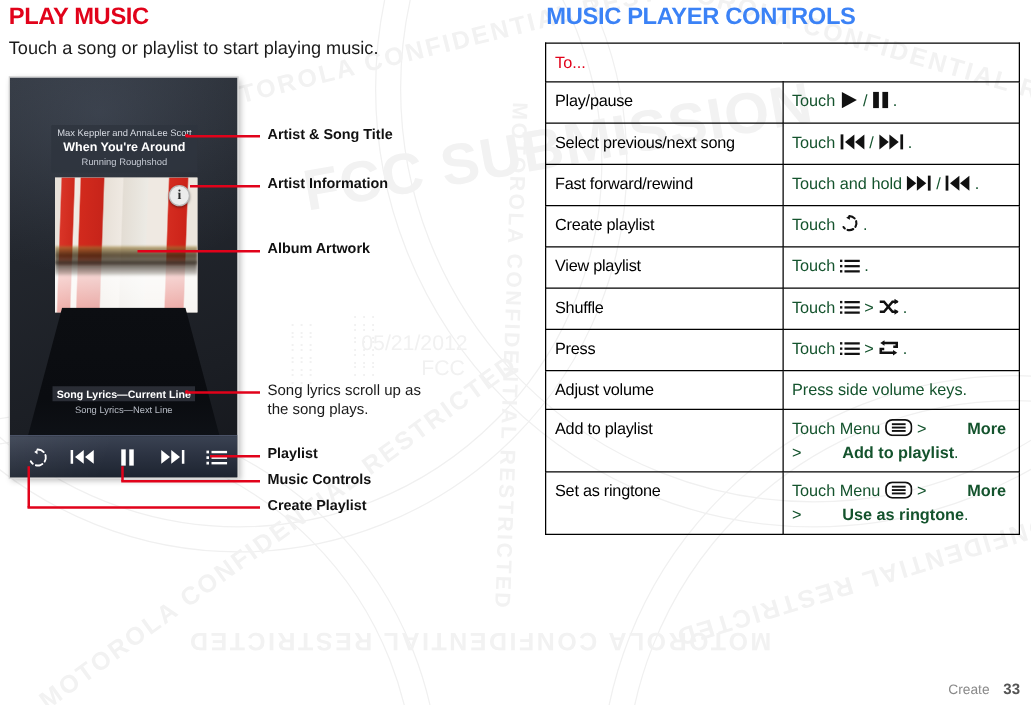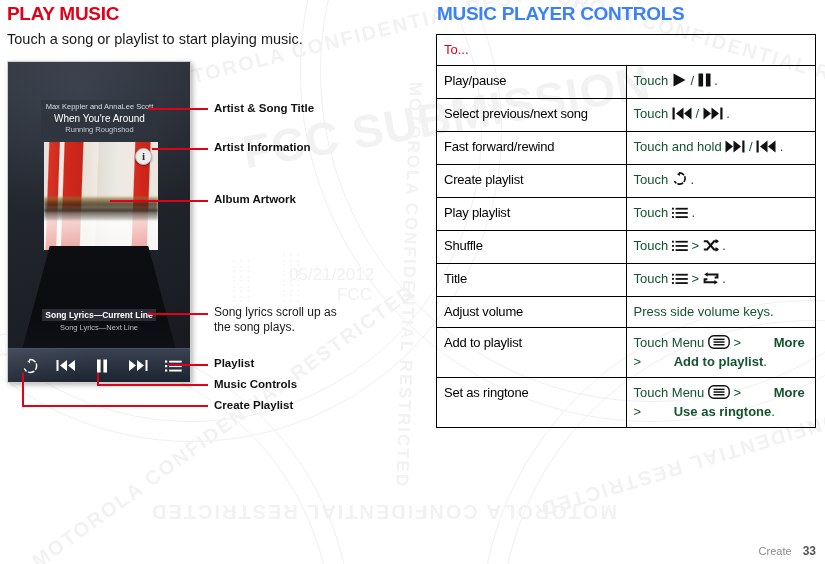--- a/index.html
+++ b/index.html
@@ -106,21 +106,21 @@
   }
   .np-artist {
     color: #d8dce3;
     font-size: 7.5px;
     line-height: 10px;
     font-family: "Liberation Sans", sans-serif;
   }
   .np-title {
     color: #ffffff;
     font-size: 10px;
-    font-weight: normal;
+    font-weight: bold;
     line-height: 13px;
     font-family: "Liberation Sans", sans-serif;
   }
   .np-album {
     color: #c6cbd4;
     font-size: 7.5px;
     line-height: 10px;
   }
   .art {
     position: absolute;
@@ -514,21 +514,21 @@
         <td class="c-lbl">Create playlist</td>
         <td class="c-val">
           <span>Touch </span><span class="ic"><svg width="15" height="15" viewBox="0 0 16 16">
                 <path d="M8 2 A6 6 0 1 1 3 11.3" fill="none" stroke="#111" stroke-width="1.8" stroke-dasharray="5 2.6" stroke-linecap="round"></path>
                 <path d="M8.4 1.2 L5.3 3.4 L8.4 5.2 Z" fill="#111"></path>
               </svg></span><span> .</span>
         </td>
       </tr>
 
       <tr>
-        <td class="c-lbl">Play playlist</td>
+        <td class="c-lbl">View playlist</td>
         <td class="c-val">
           <span>Touch </span><span class="ic"><svg width="16" height="12" viewBox="0 0 17 12">
                 <rect x="0" y="0.4" width="2" height="2" fill="#111"></rect>
                 <rect x="0" y="4.9" width="2" height="2" fill="#111"></rect>
                 <rect x="0" y="9.3" width="2" height="2" fill="#111"></rect>
                 <rect x="3.8" y="0.5" width="13" height="1.9" fill="#111"></rect>
                 <rect x="3.8" y="5" width="13" height="1.9" fill="#111"></rect>
                 <rect x="3.8" y="9.4" width="13" height="1.9" fill="#111"></rect>
               </svg></span><span> .</span>
         </td>
@@ -547,21 +547,21 @@
               </svg></span><span> &gt; </span><span class="ic"><svg width="16" height="13" viewBox="0 0 16 13">
                 <path d="M0.8 2.3 L4.2 2.3 L11 10.4 L15 10.4" fill="none" stroke="#111" stroke-width="2"></path>
                 <path d="M0.8 10.4 L4.2 10.4 L11 2.3 L15 2.3" fill="none" stroke="#111" stroke-width="2"></path>
                 <path d="M12.6 0 L16 2.3 L12.6 4.6 Z" fill="#111"></path>
                 <path d="M12.6 8.1 L16 10.4 L12.6 12.7 Z" fill="#111"></path>
               </svg></span><span> .</span>
         </td>
       </tr>
 
       <tr>
-        <td class="c-lbl">Title</td>
+        <td class="c-lbl">Press</td>
         <td class="c-val">
           <span>Touch </span><span class="ic"><svg width="16" height="12" viewBox="0 0 17 12">
                 <rect x="0" y="0.4" width="2" height="2" fill="#111"></rect>
                 <rect x="0" y="4.9" width="2" height="2" fill="#111"></rect>
                 <rect x="0" y="9.3" width="2" height="2" fill="#111"></rect>
                 <rect x="3.8" y="0.5" width="13" height="1.9" fill="#111"></rect>
                 <rect x="3.8" y="5" width="13" height="1.9" fill="#111"></rect>
                 <rect x="3.8" y="9.4" width="13" height="1.9" fill="#111"></rect>
               </svg></span><span> &gt; </span><span class="ic"><svg width="16" height="13" viewBox="0 0 16 13">
                 <path d="M3.6 2.4 L14.4 2.4 L14.4 5.4 L11.6 5.4" fill="none" stroke="#111" stroke-width="2"></path>

